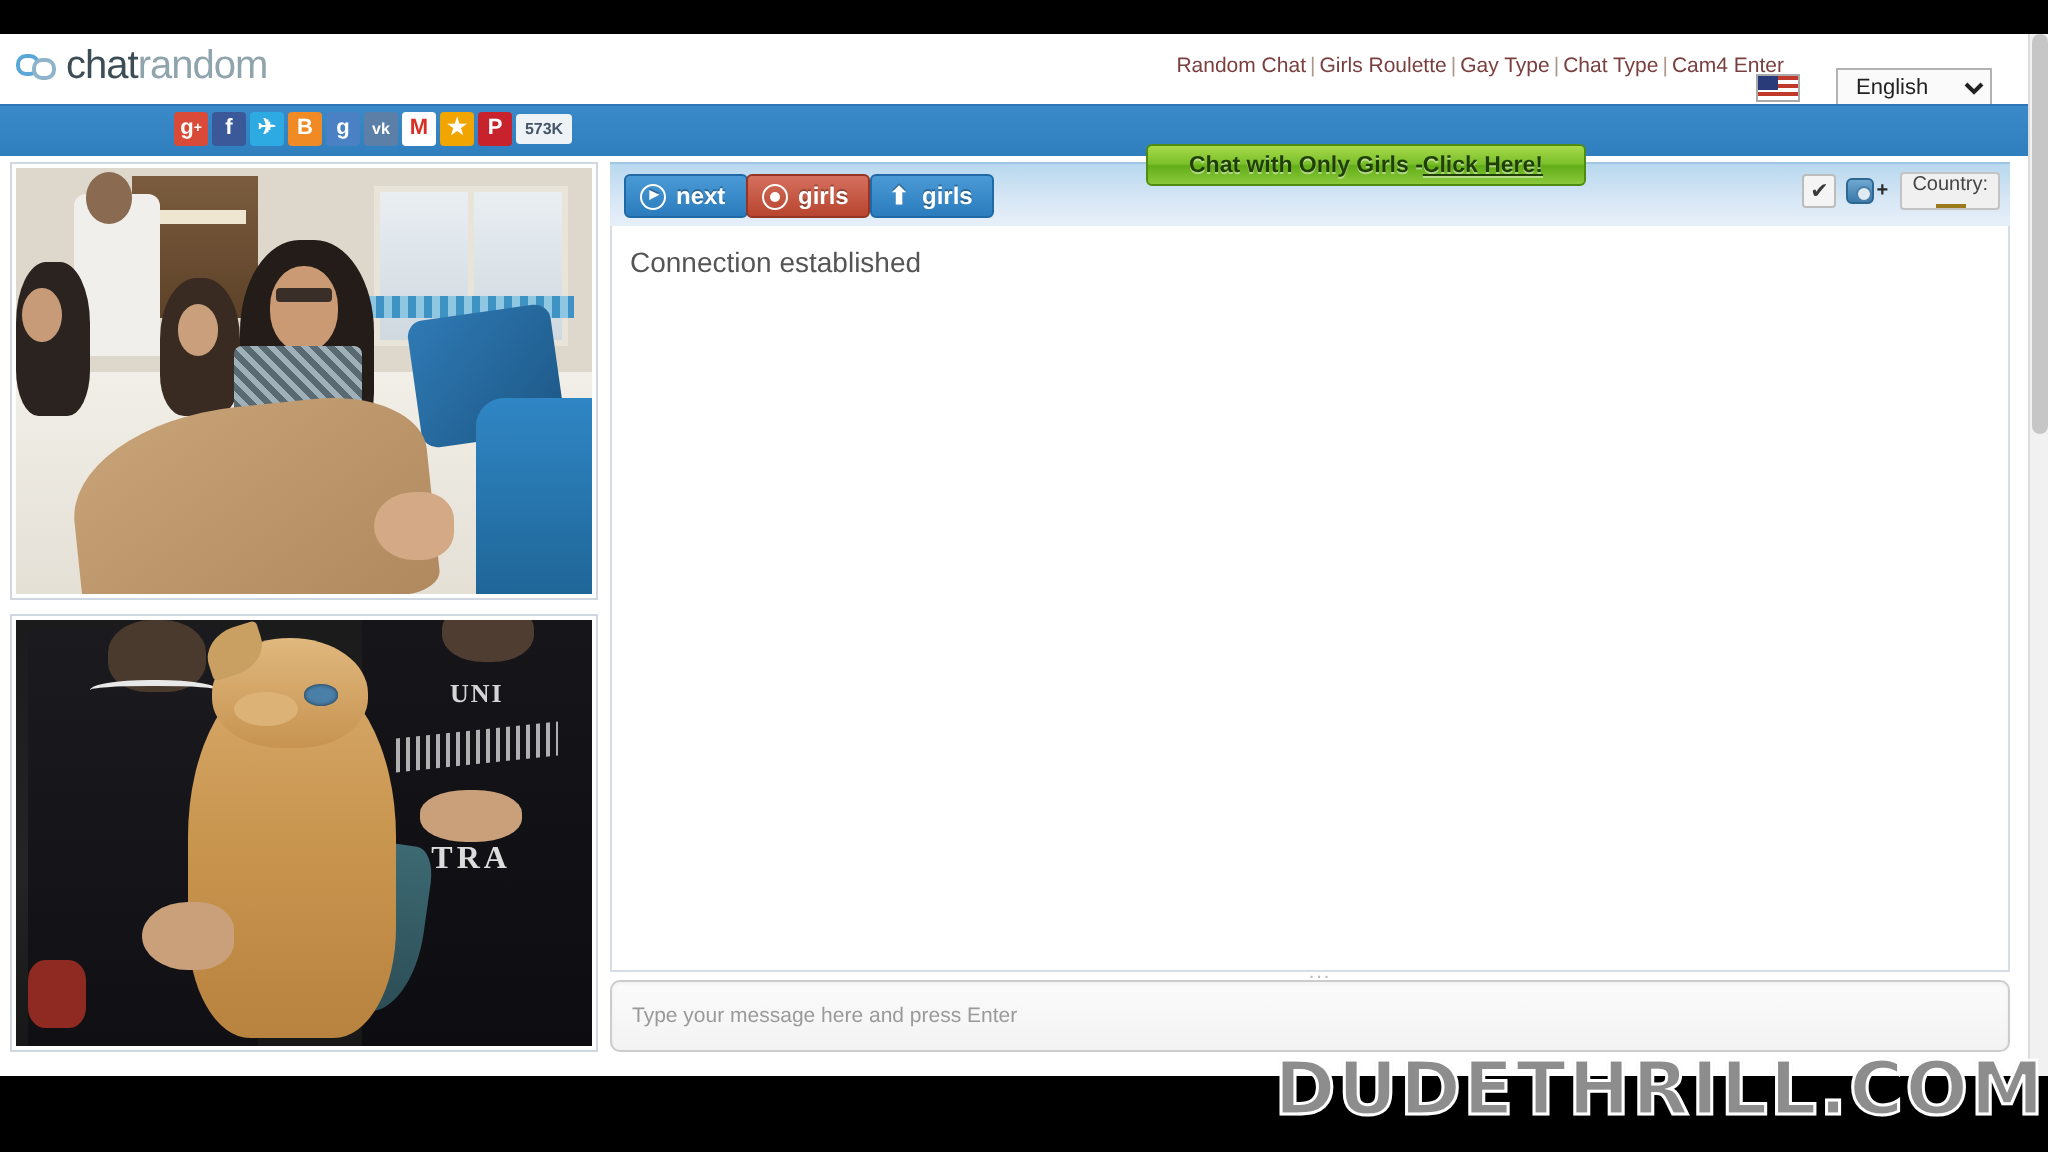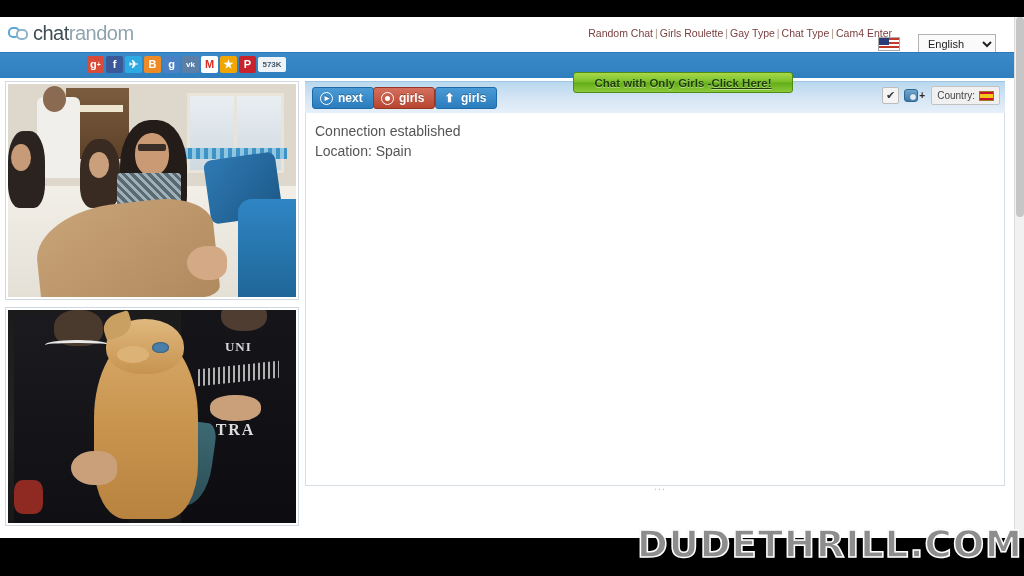--- a/index.html
+++ b/index.html
@@ -263,21 +263,21 @@
     width: 14px; height: 13px; background: linear-gradient(to bottom, #6fa8d0, #3b78ab);
     border-radius: 3px; position: relative; border: 1px solid #2f6793;
   }
   .tb-cam .camico:after {
     content: ""; position: absolute; left: 4px; top: 3px; width: 6px; height: 6px;
     border-radius: 50%; background: #dfeaf3; border: 1px solid #4a80a8;
   }
   .tb-cam .plus { font-size: 10px; color: #2a2a2a; font-weight: bold; }
   .tb-country {
     height: 19px; background: #f0f0f0; border: 1px solid #c3c3c3; border-radius: 2px;
-    display: flex; align-items: center; gap: 4px; padding: 0 5px; font-size: 10px; color: #444;
+    display: flex; align-items: center; gap: 4px; padding: 0 5px; font-size: 10px; color: #444; flex-direction: column;
   }
   .flag-es { width: 15px; height: 10px; border: 1px solid #9a7a1a;
     background: linear-gradient(to bottom, #c8102e 0 25%, #f5c518 25% 75%, #c8102e 75% 100%); }
 
   .chatbox {
     position: absolute; left: 0; top: 32px; width: 700px; height: 373px;
     background: #fff; border: 1px solid #d6dde4; border-top: none;
   }
   .sysmsg { padding: 8px 9px 0; font-size: 14px; color: #555; line-height: 1.45; }
 
@@ -459,26 +459,28 @@
             <span class="tb-country">
               <span>Country:</span>
               <span class="flag-es"></span>
             </span>
           </div>
         </div>
 
         <div class="chatbox">
           <div class="sysmsg">
             <div>Connection established</div>
-            <div>Location: Spain</div>
           </div>
         </div>
 
         <div class="resize-handle">...</div>
 
+        <div class="msgwrap">
+          <input class="msginput" type="text" placeholder="Type your message here and press Enter" style="">
+        </div>
       </div>
     </div>
 
     <div class="pscroll">
       <div class="thumb"></div>
     </div>
 
   </div>
 
   <div class="letterbox-bottom"></div>

